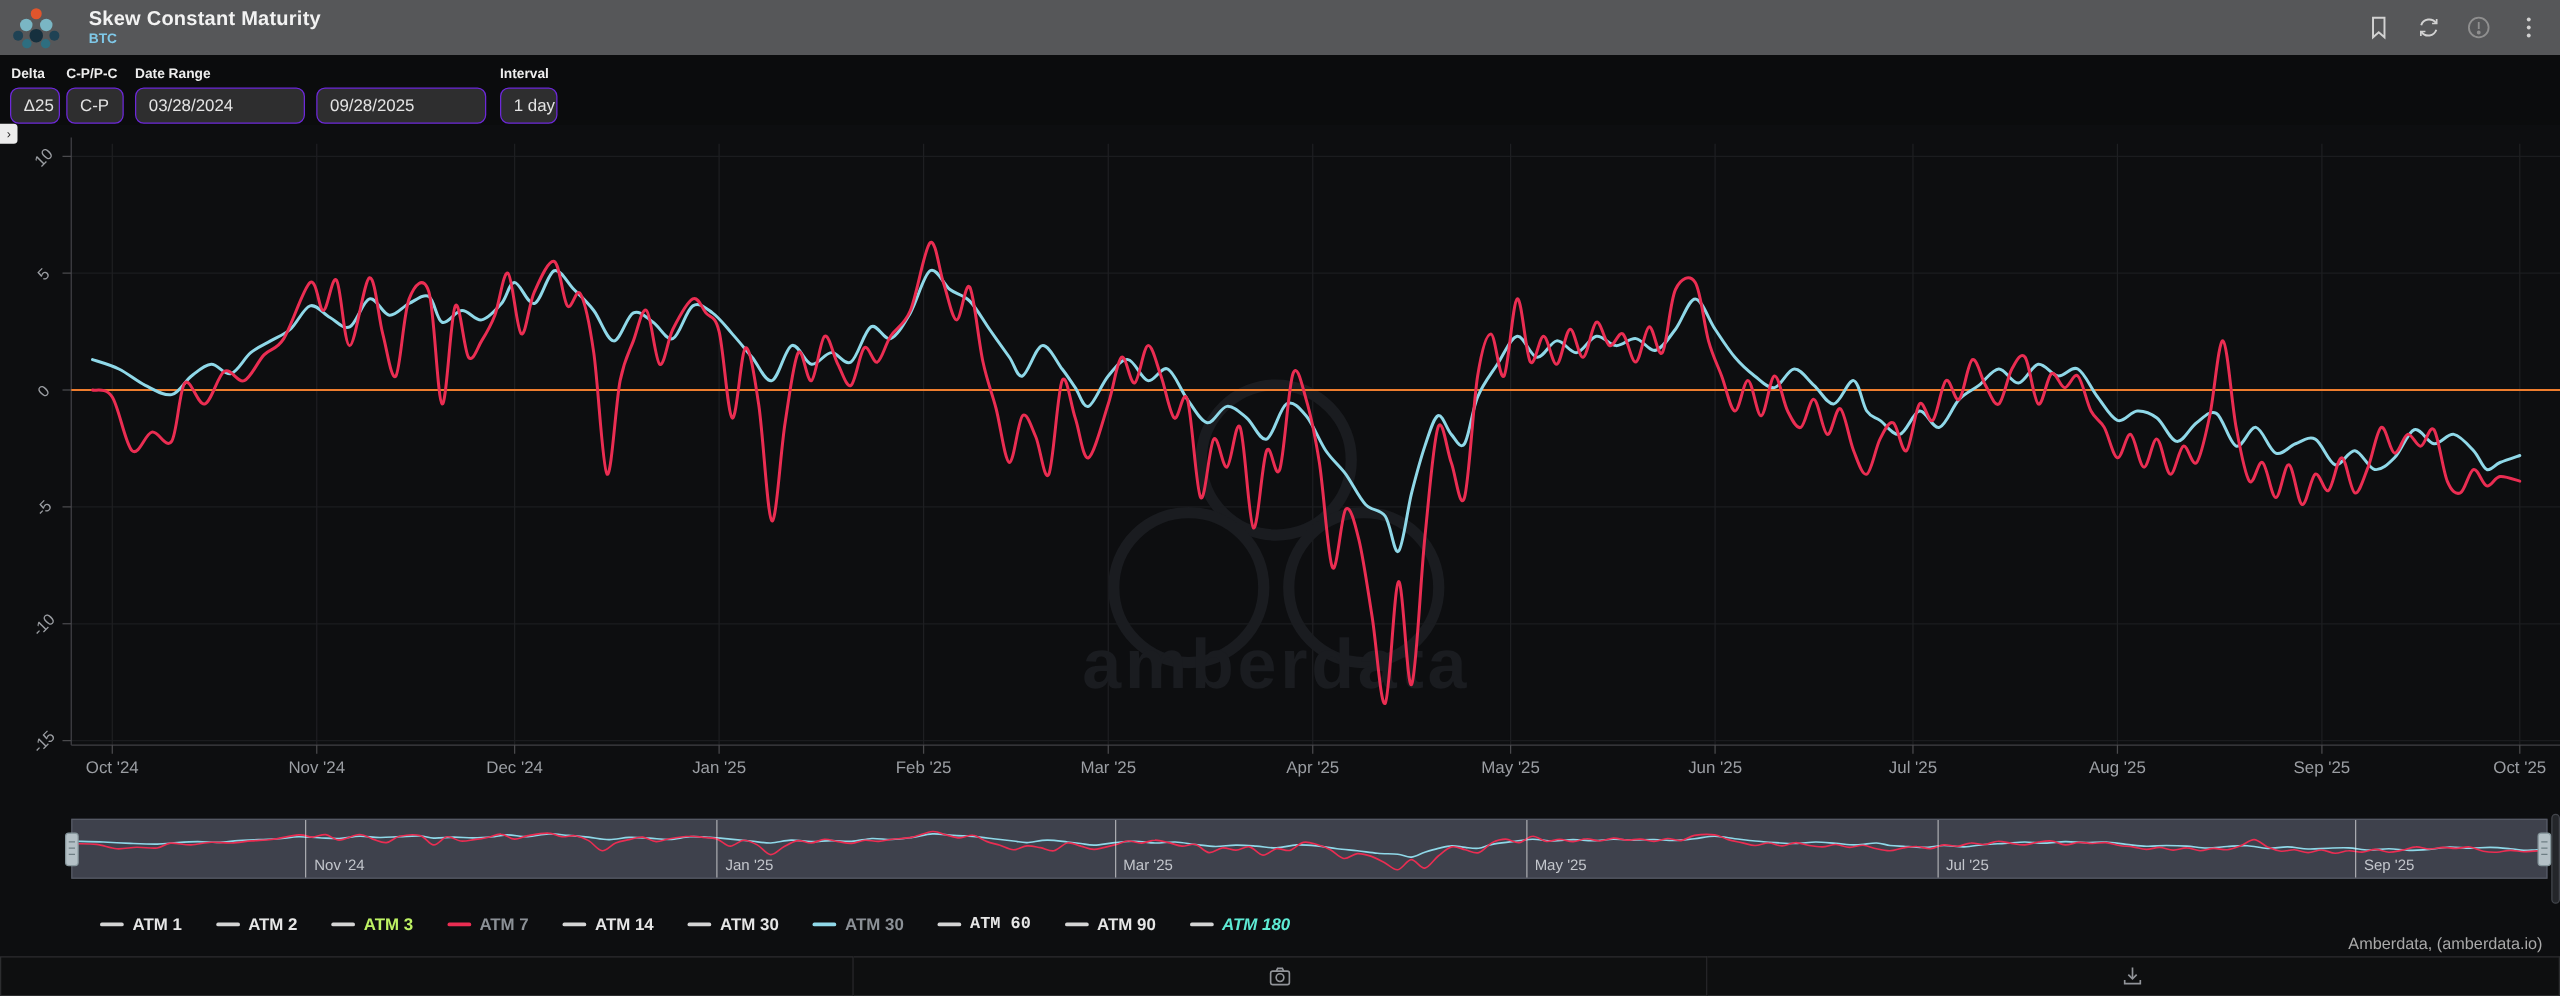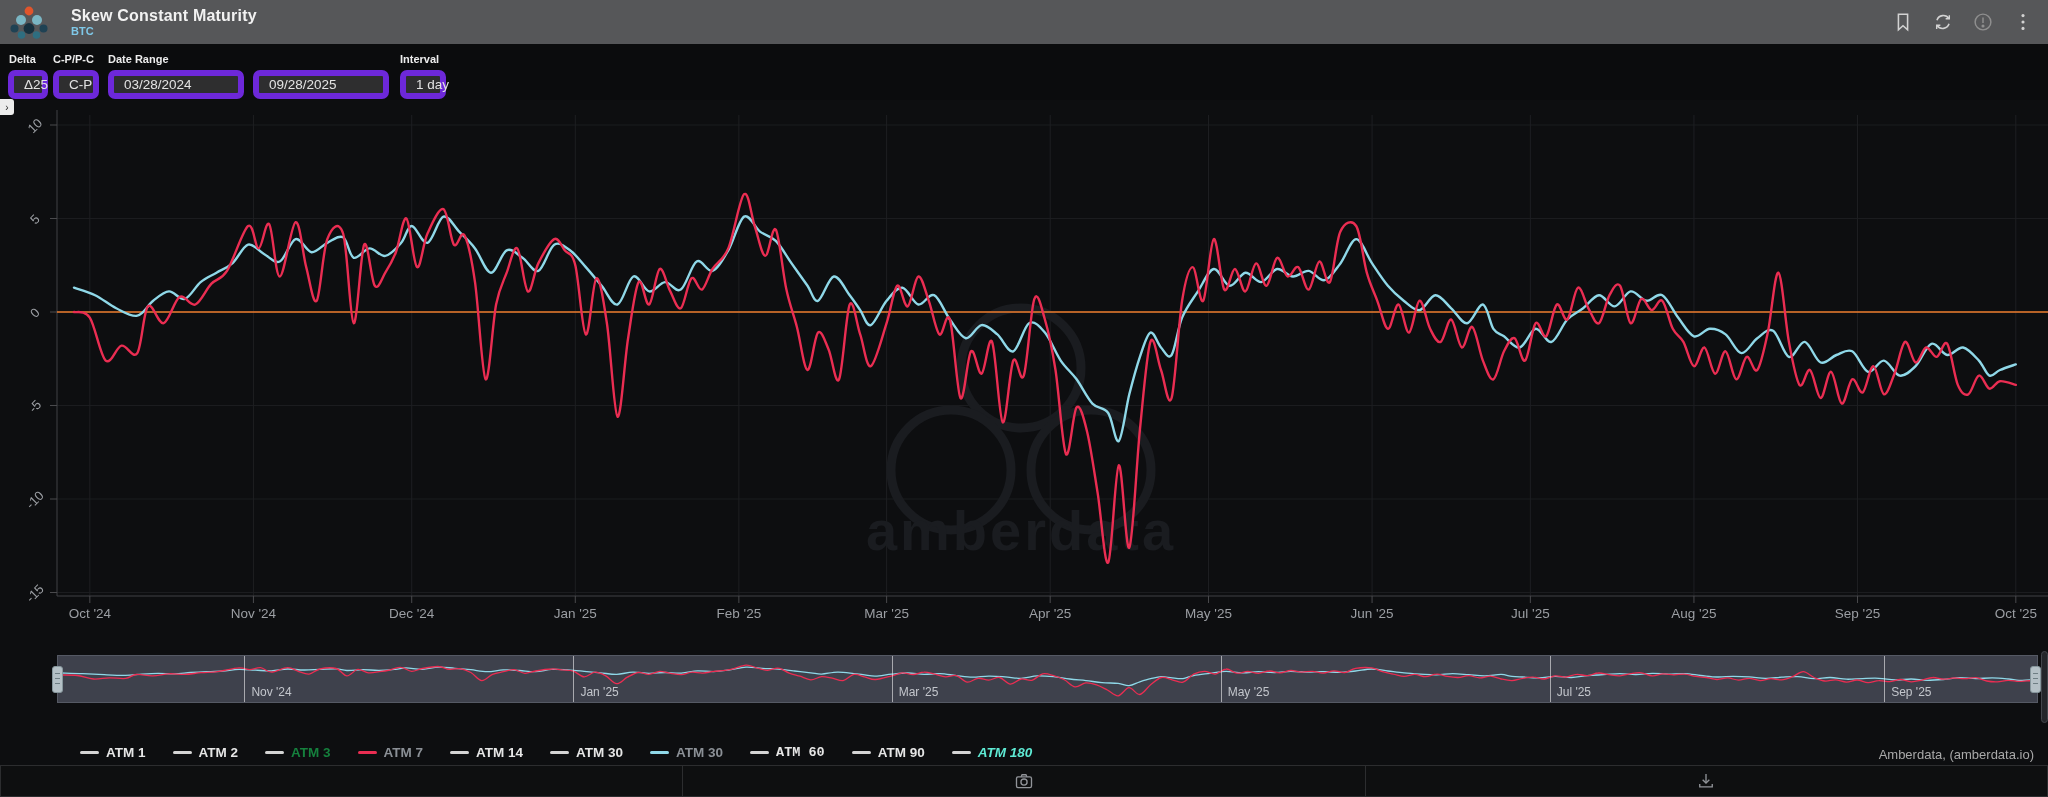--- a/index.html
+++ b/index.html
@@ -13,21 +13,21 @@
   #titles { margin-left:23px; line-height:1.1; }
   #title { color:#f2f2f2; font-size:16px; font-weight:700; letter-spacing:.2px; }
   #subtitle { color:#7fc8e8; font-size:11px; font-weight:700; margin-top:1px; }
   #header-actions { margin-left:auto; margin-right:14px; display:flex; align-items:center; gap:18px; }
   .hicon { width:22px; height:22px; color:#d2d2d2; cursor:pointer; }
   .hicon.dim { color:#8f8f8f; }
 
   
   #controls { position:absolute; left:0; top:44px; width:2048px; height:56px; background:#0b0c0d; }
   .ctl-label { position:absolute; top:9px; color:#ededed; font-size:11px; font-weight:700; }
-  .ctl-btn { position:absolute; top:26px; height:29px; background:#2e2e2f; border:6px solid #6d28d9;
+  .ctl-btn { position:absolute; top:26px; height:29px; background:#2e2e2f; border:1px solid #6d28d9;
              border-radius:7px; color:#e3e3e3; font-size:13.5px; display:flex; align-items:center;
              padding:0 10px; cursor:pointer; white-space:nowrap; }
   #collapse-tab { position:absolute; left:0; top:99px; width:14px; height:16px; background:#ececec;
                   border-radius:0 3px 3px 0; color:#2a2a2a; font-size:10px; display:flex;
                   align-items:center; justify-content:center; cursor:pointer; z-index:5; }
 
   
   #chart-panel { position:absolute; left:0; top:100px; width:2048px; height:545px; }
   #main-svg { position:absolute; left:0; top:0; }
 
@@ -38,21 +38,21 @@
   .nav-label { position:absolute; bottom:3px; color:#c3c6cc; font-size:12px; white-space:nowrap; }
   .nav-handle { position:absolute; top:10px; width:11px; height:27px; background:#b4c0c6;
                 border:1px solid #87979d; border-radius:3px; cursor:ew-resize; z-index:4; }
   .nav-handle::before { content:""; position:absolute; left:2px; right:2px; top:6px;
                         border-top:1px solid #6e7e84; box-shadow:0 5px 0 #6e7e84, 0 10px 0 #6e7e84; }
   #nav-vscroll { position:absolute; left:2041px; top:651px; width:7px; height:72px;
                  background:#24262a; border:1px solid #43464c; border-radius:4px; }
 
   
   #legend { position:absolute; left:80px; top:724px; height:30px; display:flex;
-            align-items:center; gap:27px;margin-top:13px; }
+            align-items:center; gap:27px; }
   .lg-item { display:flex; align-items:center; gap:7px; cursor:pointer; }
   .lg-dash { width:19px; height:3px; border-radius:2px; }
   .lg-text { font-size:13.5px; font-weight:700; }
 
   #attribution { position:absolute; right:14px; top:747px; color:#a9a9a9; font-size:13px; }
 
   
   #toolbar { position:absolute; left:0; top:765px; width:2048px; height:32px; display:flex; }
   .tb-sec { flex:1; background:#0e0f10; border:1px solid #2c2d2f; display:flex;
             align-items:center; justify-content:center; cursor:pointer; }
@@ -202,21 +202,21 @@
     <div class="lg-item">
       <span class="lg-dash" style="background: rgb(212, 212, 212);"></span>
       <span class="lg-text" style="color: rgb(230, 230, 230);">ATM 1</span>
     </div>
     <div class="lg-item">
       <span class="lg-dash" style="background: rgb(212, 212, 212);"></span>
       <span class="lg-text" style="color: rgb(230, 230, 230);">ATM 2</span>
     </div>
     <div class="lg-item">
       <span class="lg-dash" style="background: rgb(212, 212, 212);"></span>
-      <span class="lg-text" style="color: #15803d;">ATM 3</span>
+      <span class="lg-text" style="color: #bef264;">ATM 3</span>
     </div>
     <div class="lg-item">
       <span class="lg-dash" style="background: rgb(234, 45, 82);"></span>
       <span class="lg-text" style="color: rgb(139, 144, 150);">ATM 7</span>
     </div>
     <div class="lg-item">
       <span class="lg-dash" style="background: rgb(212, 212, 212);"></span>
       <span class="lg-text" style="color: rgb(230, 230, 230);">ATM 14</span>
     </div>
     <div class="lg-item">

